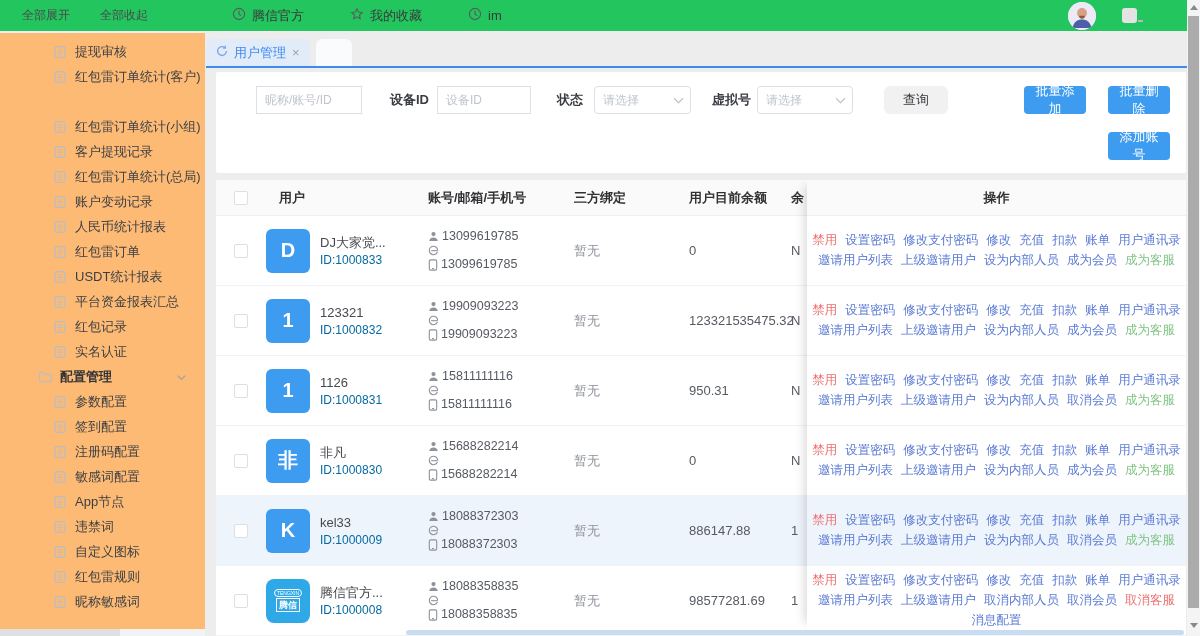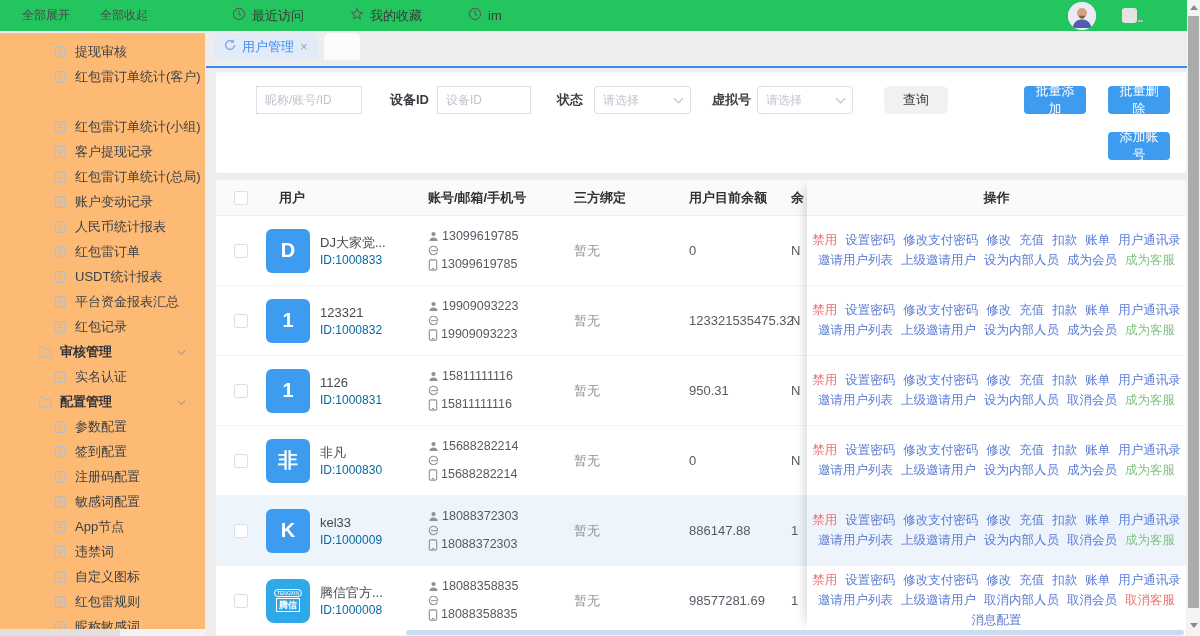--- a/index.html
+++ b/index.html
@@ -29,21 +29,21 @@
                font-size:13px; color:#3c3f44; white-space:nowrap; position:relative; cursor:pointer; }
   .side-item.folder { padding-left:38px; font-weight:bold; color:#303338; }
   .side-item.blank { height:25px; }
   .s-ic { display:flex; align-items:center; }
   .chev { position:absolute; right:18px; top:7px; }
   .side-hscroll { position:absolute; left:0; bottom:0; width:205px; height:7px; background:#f3f3f3; }
   .side-hscroll i { display:block; width:120px; height:7px; background:#e0e0e0; }
 
   
   .main { position:absolute; left:206px; top:33px; right:13px; bottom:0; background:#ededed; }
-  .tabbar { height:35px; display:flex; align-items:flex-start; gap:6px; padding-left:8px;
+  .tabbar { height:35px; display:flex; align-items:flex-end; gap:6px; 
             border-bottom:2px solid #3d8af2; }
   .tab-active { height:27px; background:#e2ecf9; border-radius:6px 6px 0 0; display:flex;
                 align-items:center; gap:6px; padding:0 10px; color:#3d8af2; font-size:13px; cursor:pointer; }
   .tab-close { color:#9aa2ad; font-size:13px; cursor:pointer; }
   .tab-more { height:27px; width:36px; background:#fafbfc; border-radius:6px 6px 0 0;
               display:flex; align-items:center; justify-content:center; cursor:pointer; }
   .caret { width:0; height:0; border-left:4px solid transparent; border-right:4px solid transparent;
            border-top:5px solid #808archiveb; border-top-color:#8a8a8a; }
 
   
@@ -124,21 +124,21 @@
   <div class="tb-left">
     <span>全部展开</span>
     <span>全部收起</span>
   </div>
   <div class="tb-items">
     <div class="tb-item">
       <span><svg width="14" height="14" viewBox="0 0 14 14" fill="none" stroke="#5a5a5a" stroke-width="1.1">
             <circle cx="7" cy="7" r="5.6"></circle>
             <path d="M7 3.8v3.4l2.2 1.4"></path>
           </svg></span>
-      <span>最近访问</span>
+      <span>腾信官方</span>
     </div>
     <div class="tb-item">
       <span><svg width="14" height="14" viewBox="0 0 24 24" fill="none" stroke="#5a5a5a" stroke-width="1.8">
             <path d="M12 3l2.7 5.8 6.3.7-4.7 4.3 1.3 6.2-5.6-3.2-5.6 3.2 1.3-6.2L3 9.5l6.3-.7z"></path>
           </svg></span>
       <span>我的收藏</span>
     </div>
     <div class="tb-item">
       <span><svg width="14" height="14" viewBox="0 0 14 14" fill="none" stroke="#5a5a5a" stroke-width="1.1">
             <circle cx="7" cy="7" r="5.6"></circle>
@@ -254,31 +254,20 @@
       </div>
       <div class="side-item">
         <span class="s-ic">
           <svg width="14" height="14" viewBox="0 0 14 14" fill="none" stroke="#b9bdc4" stroke-width="1.2">
             <rect x="2.2" y="1.6" width="9.6" height="10.8" rx="1.5"></rect>
             <path d="M4.6 5h4.8M4.6 7.4h4.8M4.6 9.8h3"></path>
           </svg>
         </span>
         <span>红包记录</span>
       </div>
-      <div class="side-item folder">
-        <span class="s-ic">
-          <svg width="14" height="14" viewBox="0 0 14 14" fill="none" stroke="#b9bdc4" stroke-width="1.2">
-            <path d="M1.6 3.4a1 1 0 0 1 1-1h2.8l1.4 1.8h5.6a1 1 0 0 1 1 1v5.4a1 1 0 0 1-1 1H2.6a1 1 0 0 1-1-1z"></path>
-          </svg>
-        </span>
-        <span>审核管理</span>
-        <span class="chev"><svg width="11" height="11" viewBox="0 0 12 12" fill="none" stroke="#9aa0a8" stroke-width="1.3">
-            <polyline points="2,4 6,8 10,4"></polyline>
-          </svg></span>
-      </div>
       <div class="side-item">
         <span class="s-ic">
           <svg width="14" height="14" viewBox="0 0 14 14" fill="none" stroke="#b9bdc4" stroke-width="1.2">
             <rect x="2.2" y="1.6" width="9.6" height="10.8" rx="1.5"></rect>
             <path d="M4.6 5h4.8M4.6 7.4h4.8M4.6 9.8h3"></path>
           </svg>
         </span>
         <span>实名认证</span>
       </div>
       <div class="side-item folder">

